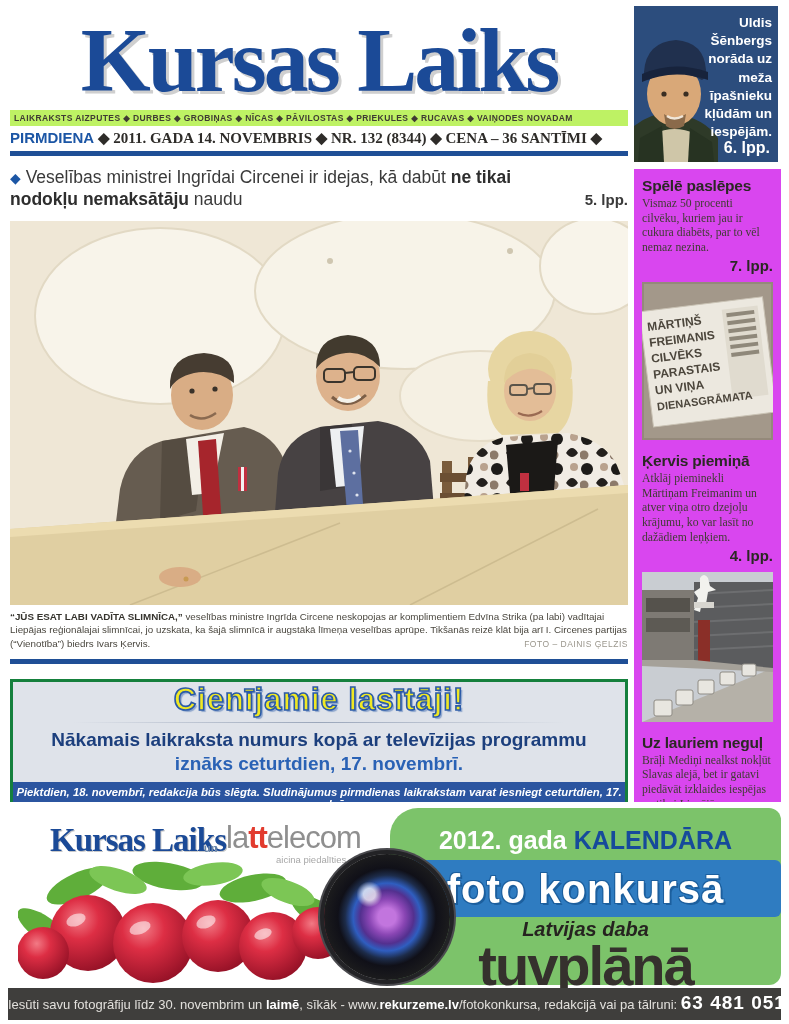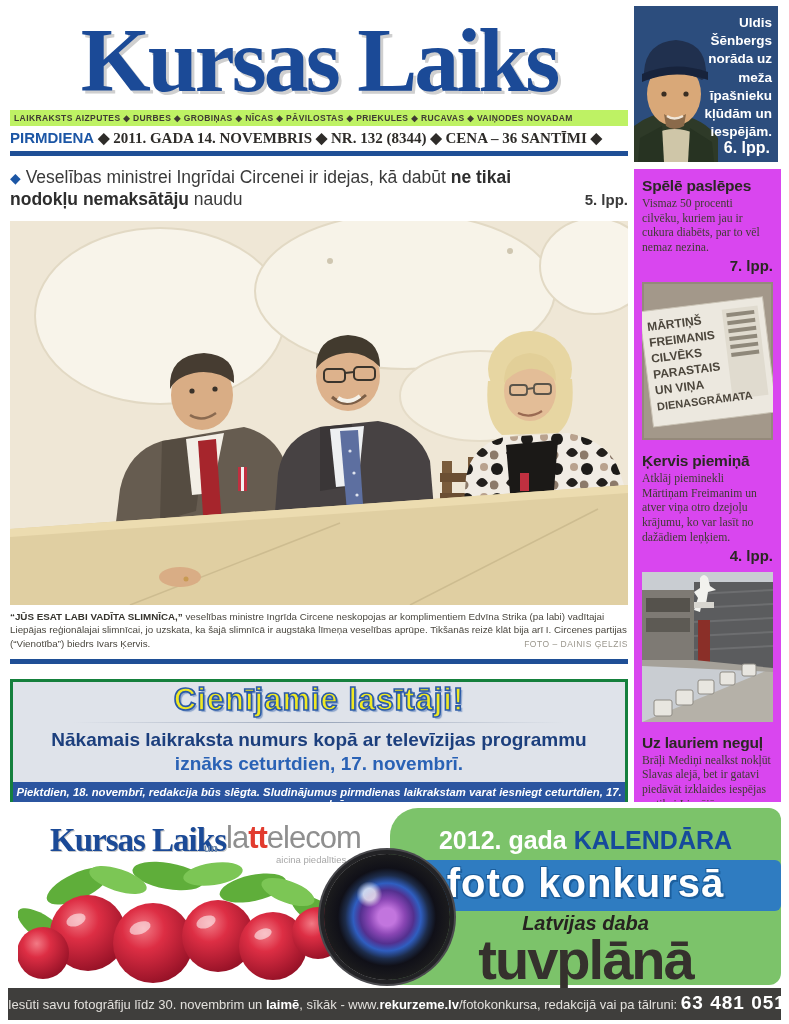--- a/index.html
+++ b/index.html
@@ -76,21 +76,21 @@
   .side-img{margin:8px 0 8px;}
   
   #ad{position:absolute;left:8px;top:802px;width:773px;height:183px;background:#fff;}
   .ad-green{
     position:absolute;left:382px;top:6px;right:0;bottom:0;
     background:#7cc36a;border-radius:28px 12px 12px 12px;overflow:visible;
   }
   .ad-line1{margin-top:18px;text-align:center;font-size:25px;color:#fff;font-weight:bold;letter-spacing:0;}
   .ad-line1 .kal{color:#164a9b;font-weight:bold;}
   .ad-band{
-    margin-top:5px;background:#2f7cc1;padding:1px 0 5px;text-align:center;
+    margin-top:5px;background:#2f7cc1;padding:7px 0 5px;text-align:center;
     border-radius:6px;
   }
   .ad-band .fk{
     font-size:40px;font-weight:bold;color:#fff;letter-spacing:1px;
     text-shadow:2px 2px 0 #1c5f9e,-1px -1px 0 #1c5f9e,1px -1px 0 #1c5f9e,-1px 1px 0 #1c5f9e;
   }
   .ad-line3{margin-top:1px;text-align:center;font-size:20px;font-weight:bold;color:#262320;font-style:italic;}
   .ad-line4{margin-top:-8px;text-align:center;font-size:56px;font-weight:bold;color:#35312d;letter-spacing:-2px;}
   .ad-kl{
     position:absolute;left:42px;top:20px;

